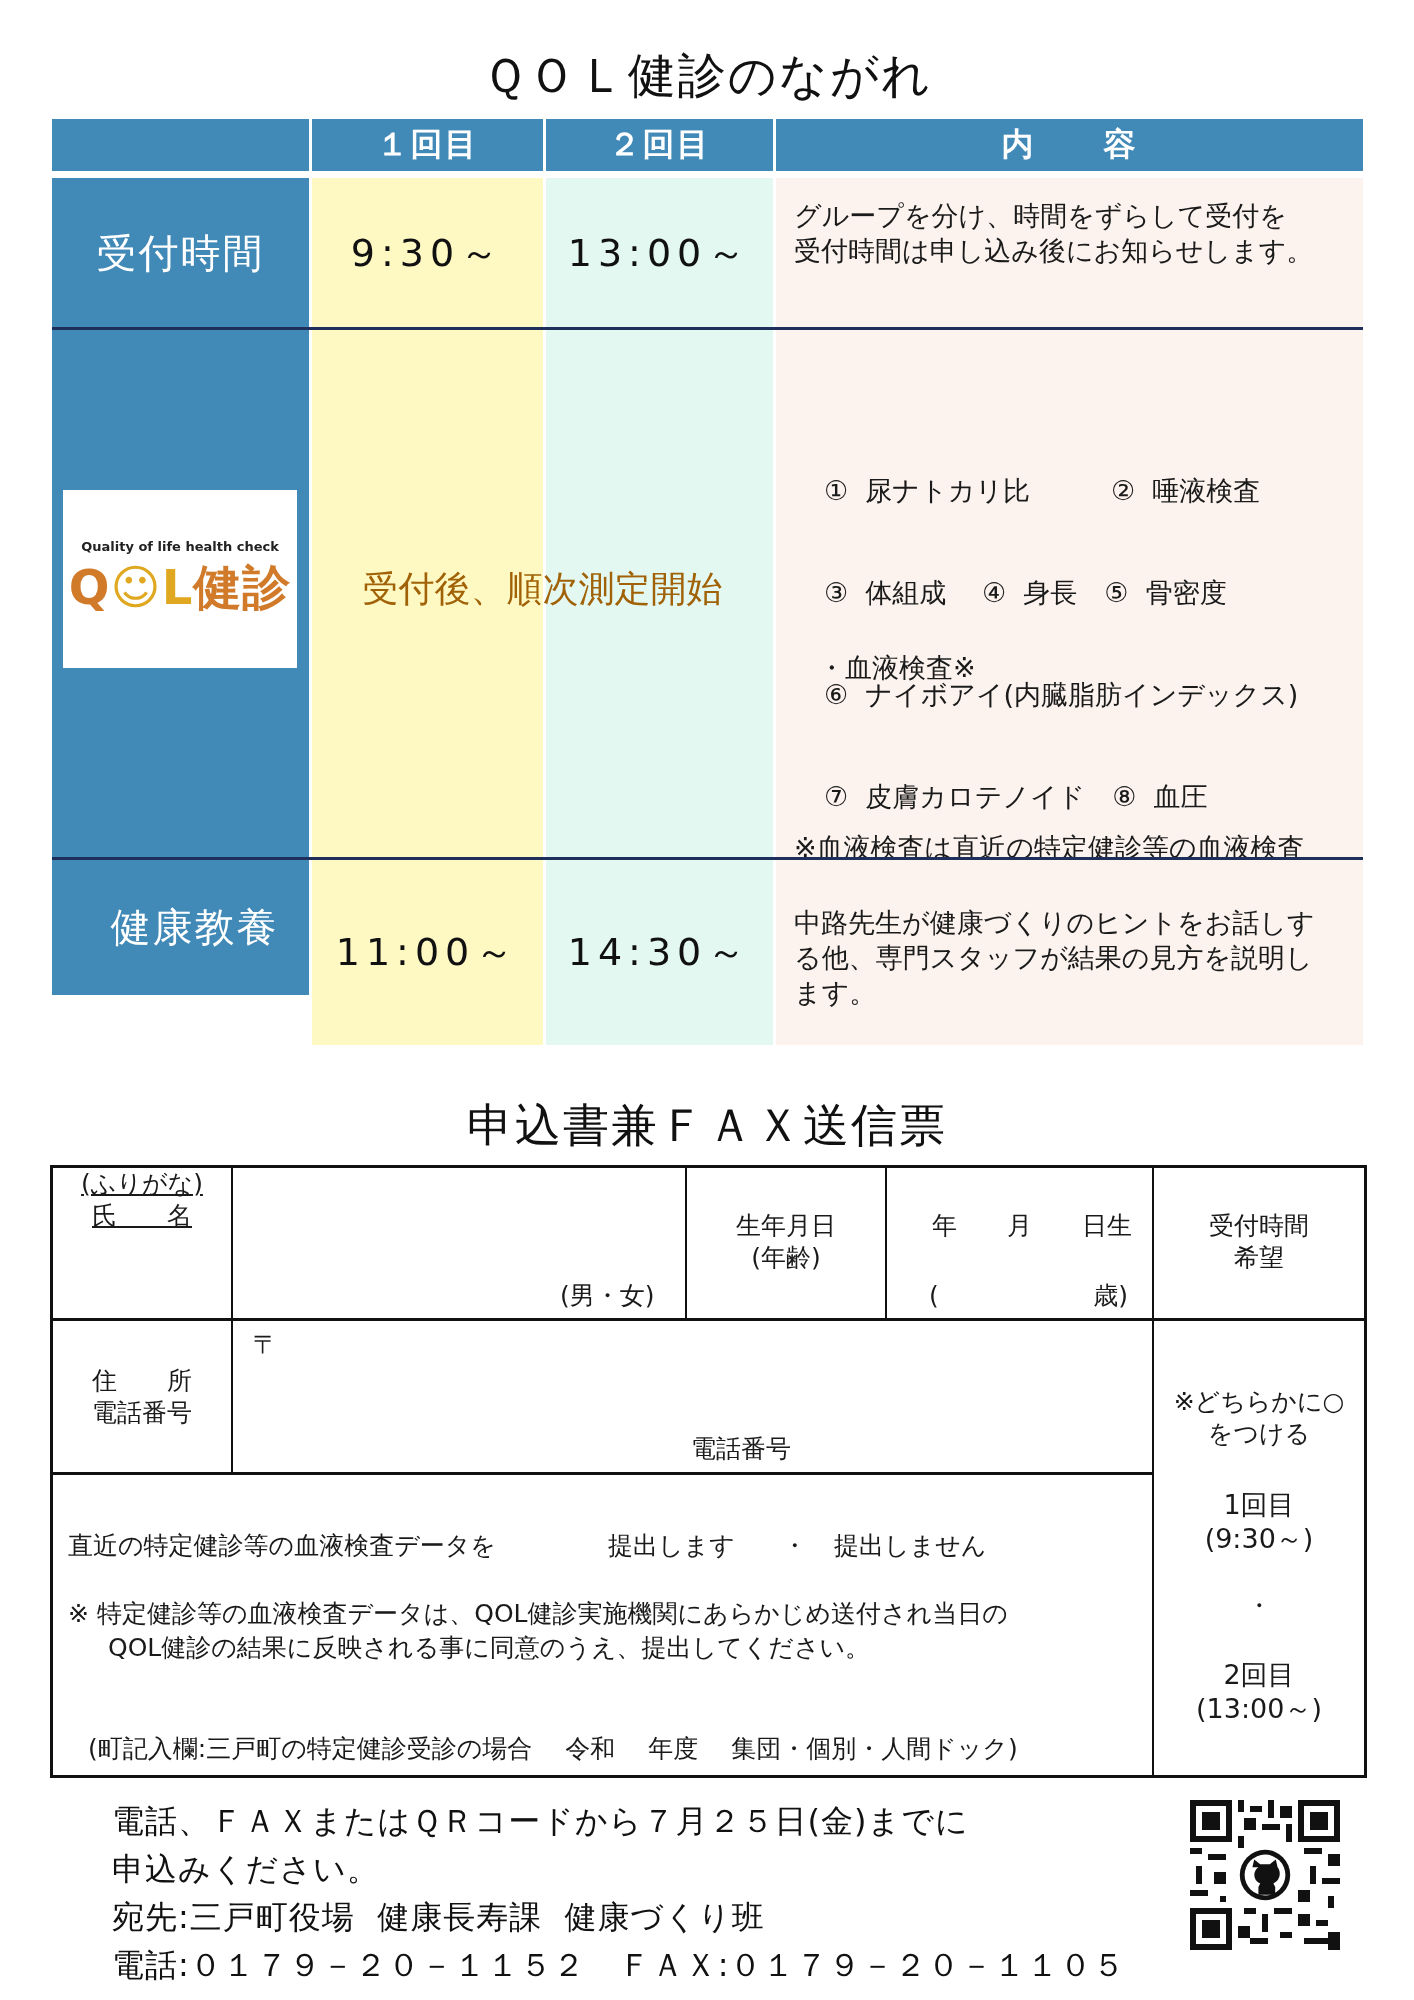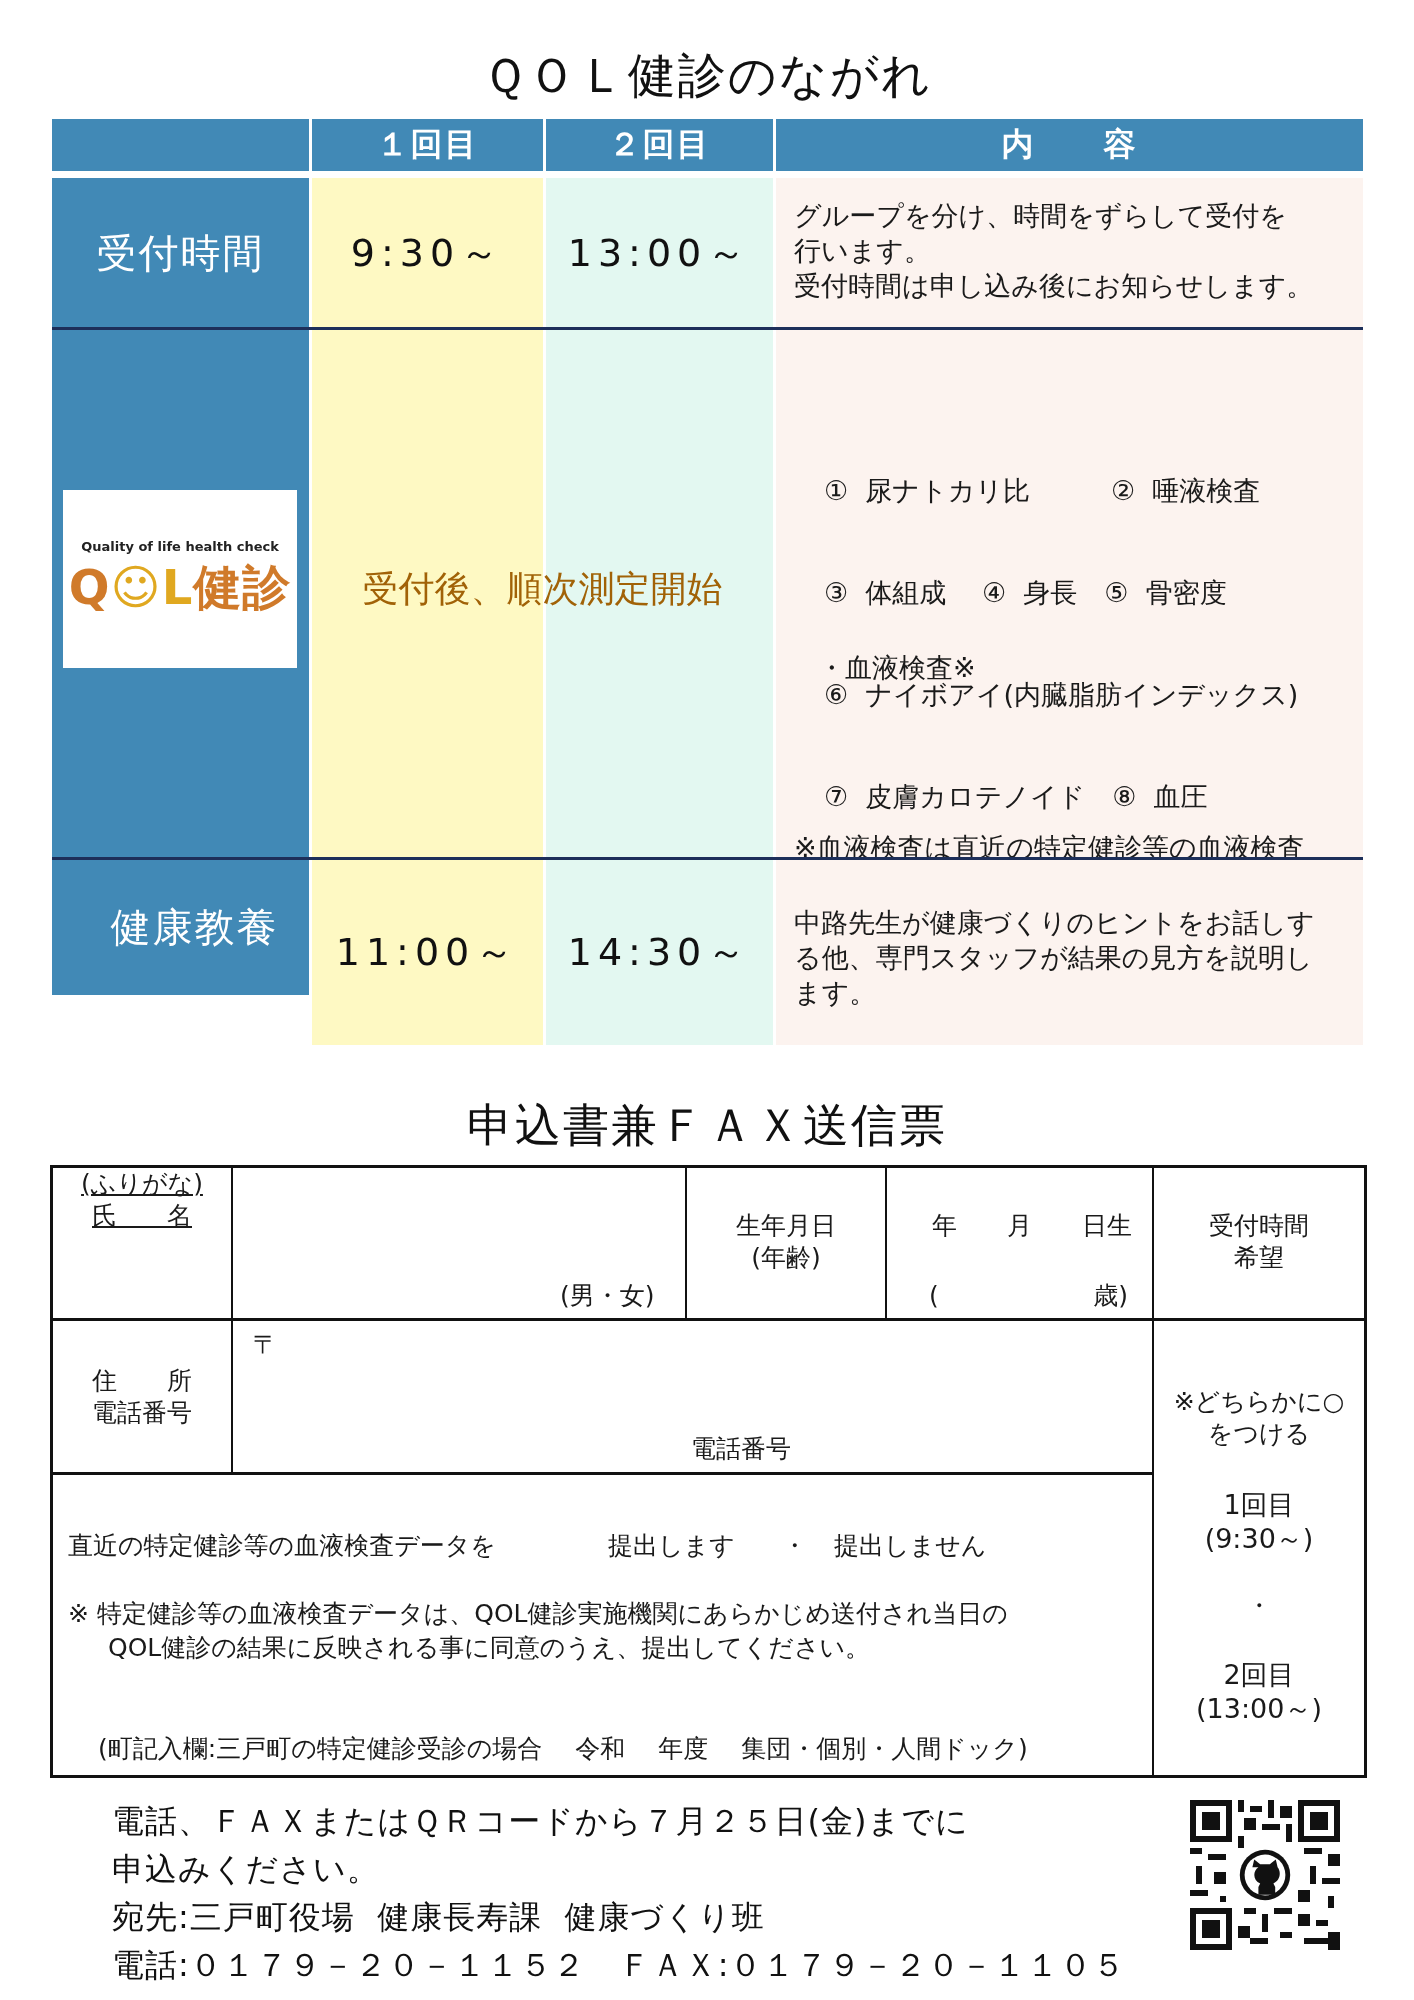--- a/index.html
+++ b/index.html
@@ -31,21 +31,20 @@
 <div class="abs hdr" style="left:52px;top:119px;width:257px;height:52px;"></div>
 <div class="abs hdr" style="left:312px;top:119px;width:231px;height:52px;">１回目</div>
 <div class="abs hdr" style="left:546px;top:119px;width:227px;height:52px;">２回目</div>
 <div class="abs hdr" style="left:776px;top:119px;width:587px;height:52px;white-space:pre;">内　　容</div>
 
 <div class="abs rowhead" style="left:52px;top:178px;width:257px;height:150px;">受付時間</div>
 <div class="abs c1 time" style="left:312px;top:178px;width:231px;height:150px;">9:30～</div>
 <div class="abs c2 time" style="left:546px;top:178px;width:227px;height:150px;">13:00～</div>
 <div class="abs c3 desc" style="left:776px;top:178px;width:587px;height:150px;padding:20px 0 0 18px;">
   <div>グループを分け、時間をずらして受付を</div>
-  <div>行います。</div>
   <div>受付時間は申し込み後にお知らせします。</div>
 </div>
 <div class="abs divline" style="left:52px;top:327px;width:1311px;"></div>
 
 <div class="abs rowhead" style="left:52px;top:330px;width:257px;height:528px;"></div>
 <div class="abs logo" style="left:63px;top:490px;width:234px;height:178px;">
   <div class="logo-sub">Quality of life health check</div>
   <div class="logo-main"><span>Q</span><span class="k">☺</span><span class="k">L</span><span>健診</span></div>
 </div>
 <div class="abs c1" style="left:312px;top:330px;width:231px;height:528px;"></div>
@@ -134,21 +133,21 @@
   <div>2回目</div>
   <div>(13:00～)</div>
 </div>
 
 <div class="abs ft" style="left:68px;top:1530px;">直近の特定健診等の血液検査データを</div>
 <div class="abs ft" style="left:608px;top:1530px;">提出します</div>
 <div class="abs ft" style="left:782px;top:1530px;">・</div>
 <div class="abs ft" style="left:834px;top:1530px;">提出しません</div>
 <div class="abs ft" style="left:68px;top:1598px;">※ 特定健診等の血液検査データは、QOL健診実施機関にあらかじめ送付され当日の</div>
 <div class="abs ft" style="left:108px;top:1632px;">QOL健診の結果に反映される事に同意のうえ、提出してください。</div>
-<div class="abs ft" style="left:98px;top:1733px;white-space:pre;">(町記入欄:三戸町の特定健診受診の場合　 令和　 年度　 集団・個別・人間ドック)</div>
+<div class="abs ft" style="left:88px;top:1733px;white-space:pre;">(町記入欄:三戸町の特定健診受診の場合　 令和　 年度　 集団・個別・人間ドック)</div>
 
 <div class="abs footer" style="left:112px;top:1800px;">電話、ＦＡＸまたはＱＲコードから７月２５日(金)までに</div>
 <div class="abs footer" style="left:112px;top:1848px;">申込みください。</div>
 <div class="abs footer" style="left:112px;top:1896px;white-space:pre;">宛先:三戸町役場  健康長寿課  健康づくり班</div>
 <div class="abs footer" style="left:112px;top:1944px;white-space:pre;">電話:０１７９－２０－１１５２　ＦＡＸ:０１７９－２０－１１０５</div>
 
 <div class="abs qr" style="left:1190px;top:1800px;width:150px;height:150px;">
   <svg width="150" height="150" viewBox="0 0 25 25" xmlns="http://www.w3.org/2000/svg">
     <rect x="0" y="0" width="7" height="7" fill="#111"></rect>
       <rect x="1" y="1" width="5" height="5" fill="#fff"></rect>

